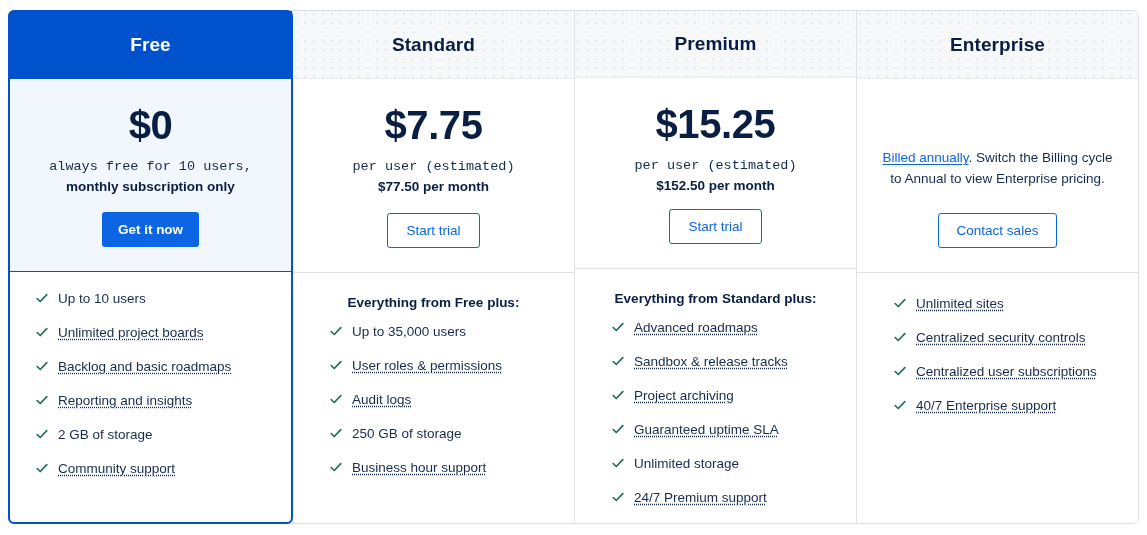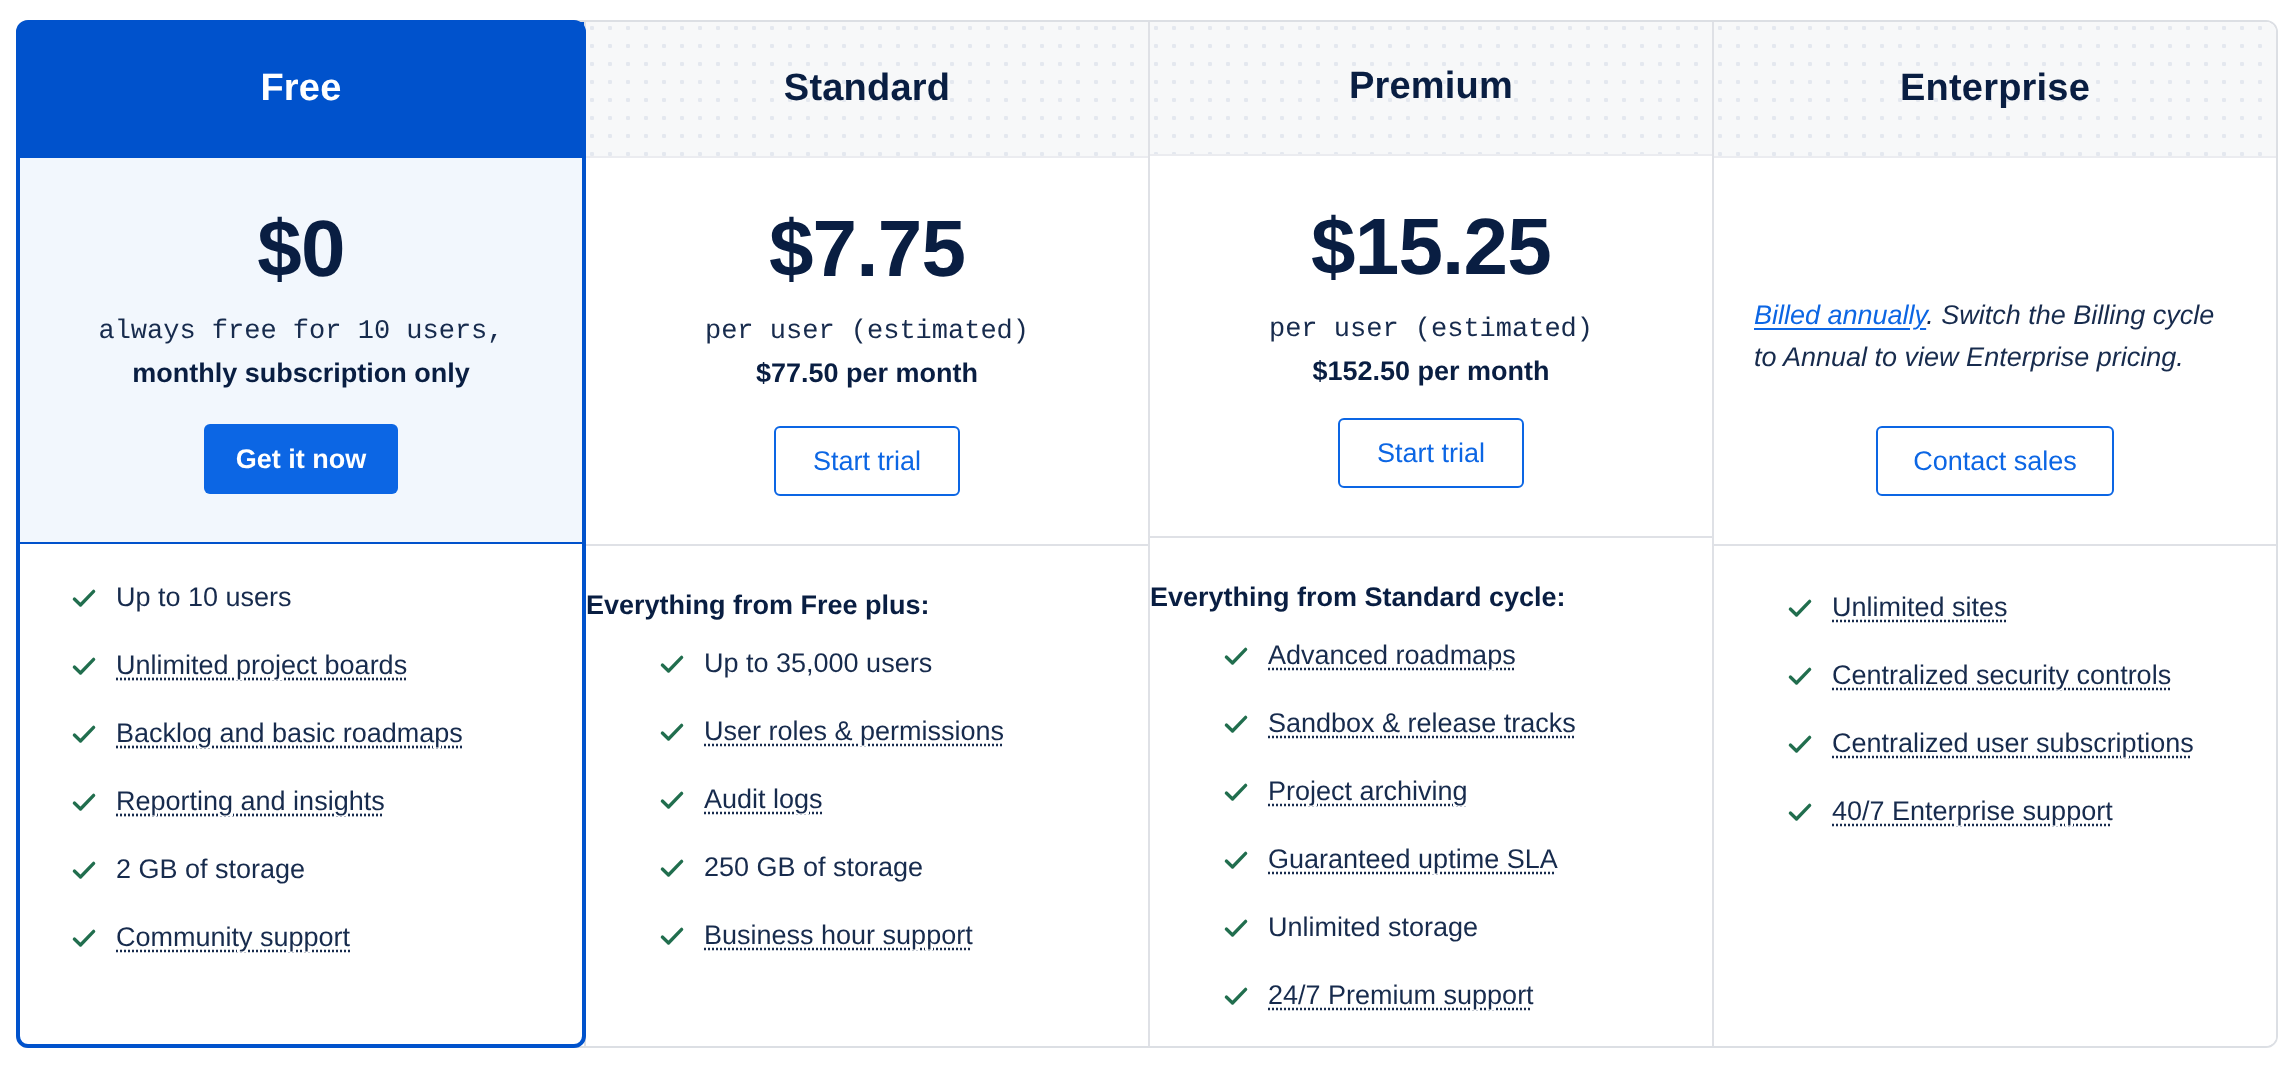--- a/index.html
+++ b/index.html
@@ -109,23 +109,22 @@
     line-height: 20px;
     font-weight: 700;
     color: #091e42;
     text-align: center;
   }
   .price-note {
     margin-top: 42px;
     font-size: 13.5px;
     line-height: 21px;
     color: #172b4d;
-    text-align: left;
+    text-align: center;
     padding: 0 20px;
-    font-style: italic;
   }
 
   .dotted-link {
     color: #0c66e4;
     text-decoration: underline;
     text-decoration-style: dotted;
     text-underline-offset: 2px;
     cursor: pointer;
   }
   .solid-link {
@@ -176,33 +175,33 @@
     background: #ffffff;
   }
   .col-standard .features,
   .col-premium .features,
   .col-enterprise .features { border-top: 1px solid #dfe1e6; }
 
   .features-title {
     font-size: 13.5px;
     font-weight: 700;
     color: #091e42;
-    text-align: left;
+    text-align: center;
     margin-bottom: 13px;
   }
   .col-free .features { padding-top: 18px; }
 
   .feat-list { padding: 0 0 0 26px; }
   .col-standard .feat-list,
   .col-premium .feat-list,
   .col-enterprise .feat-list { padding-left: 36px; }
 
   .feat {
     display: flex;
-    align-items: center;
+    align-items: flex-start;
     margin-bottom: 17px;
     font-size: 13.5px;
     line-height: 17px;
   }
   .feat .check {
     flex: 0 0 auto;
     width: 14px;
     height: 14px;
     margin-right: 9px;
     margin-top: 1px;
@@ -360,21 +359,21 @@
       </div>
       <div class="price-block">
         <div class="price-amount">$15.25</div>
         <div class="price-sub">per user (estimated)</div>
         <div class="price-sub-strong">$152.50 per month</div>
         <div class="cta-row">
           <button class="btn btn-outline">Start trial</button>
         </div>
       </div>
       <div class="features">
-        <div class="features-title">Everything from Standard cycle:</div>
+        <div class="features-title">Everything from Standard plus:</div>
         <div class="feat-list">
           <div class="feat">
             <span class="check">
                 <svg width="14" height="14" viewBox="0 0 16 16">
                   <path d="M2.5 8.6 L6 12 L13.5 4.2" fill="none" stroke="#216e4e" stroke-width="1.9" stroke-linecap="round" stroke-linejoin="round"></path>
                 </svg>
               </span>
             <span class="feat-label dotted-link">Advanced roadmaps</span>
           </div>
           <div class="feat">

